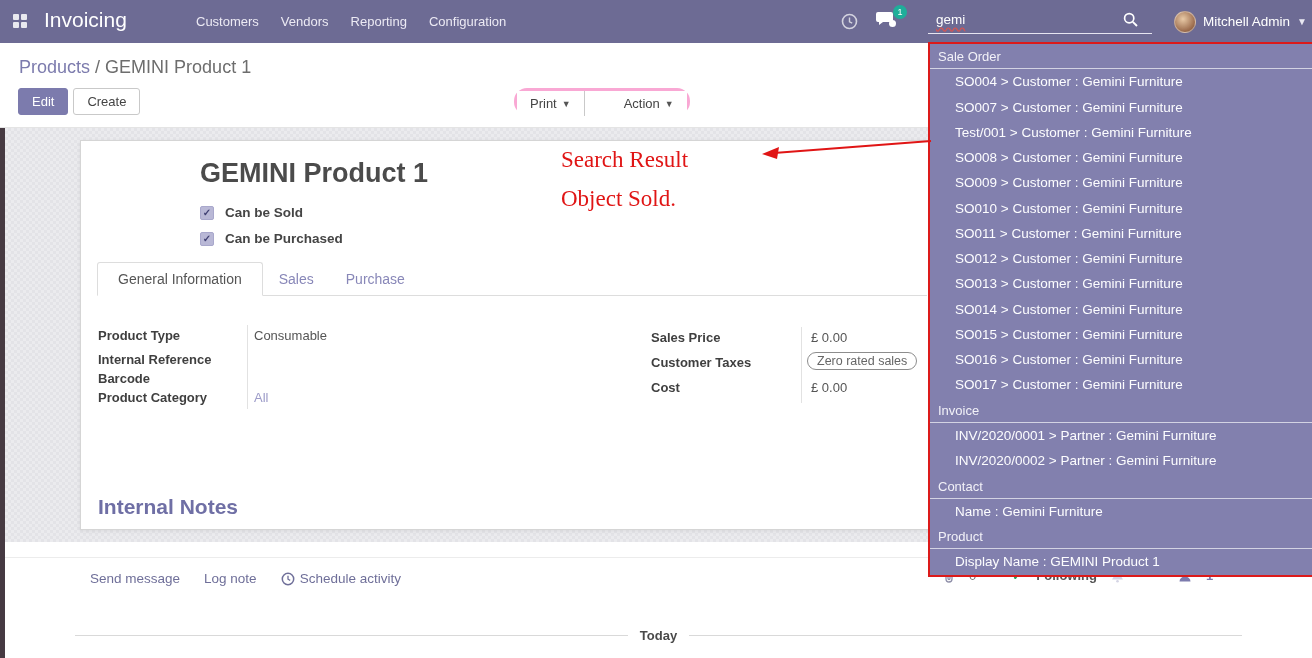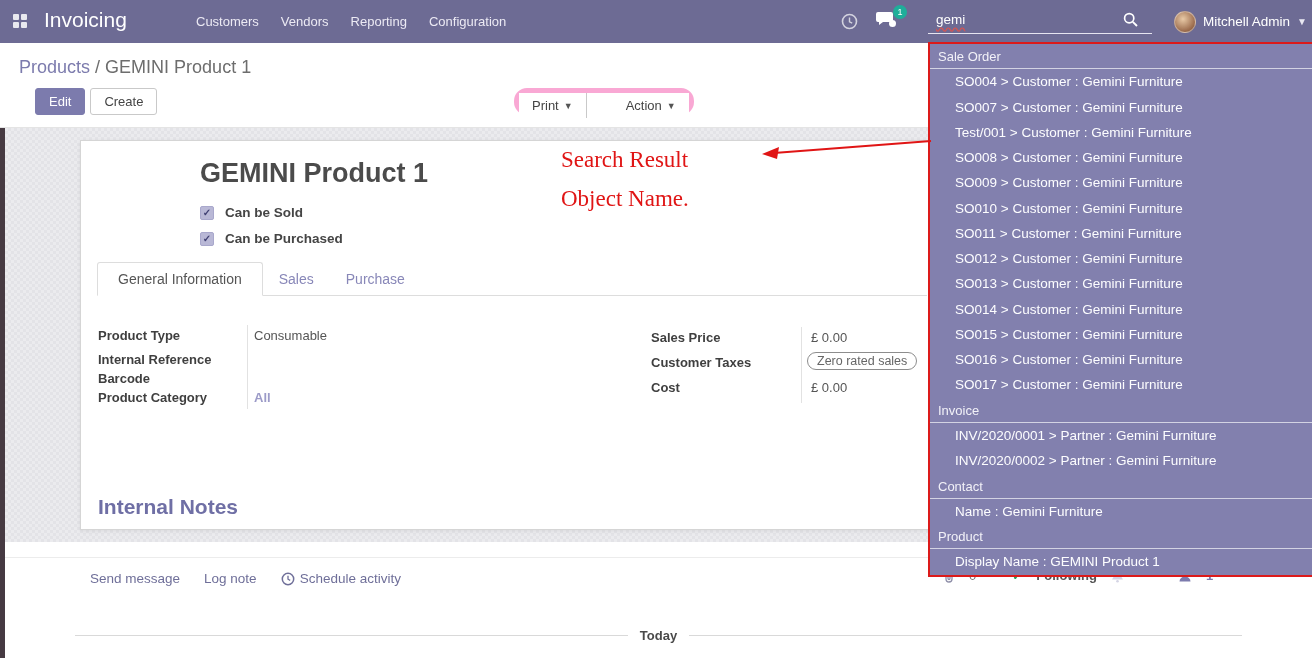--- a/index.html
+++ b/index.html
@@ -26,23 +26,23 @@
   .avatar { width:22px; height:22px; border-radius:50%; background:radial-gradient(circle at 40% 35%, #e8c9a6, #9a6a4b 70%, #5f3d2c); border:1px solid rgba(255,255,255,.4); }
   .user-name { color:#fff; font-size:13.5px;text-align:center; }
   .caret-w { color:#e9e8f2; font-size:10px; }
 
   
   .control-panel { position:absolute; top:43px; left:0; width:1312px; height:85px; background:#fff; border-bottom:1px solid #e4e4e4; }
   .breadcrumb { position:absolute; left:19px; top:14px; font-size:18px; }
   .breadcrumb .parent { color:#7c7bad; cursor:pointer; }
   .breadcrumb .sep, .breadcrumb .current { color:#6d6d6d; }
   .btn { font-size:13px; height:27px; padding:0 13px; border-radius:3px; border:1px solid #c9c9c9; background:#fff; color:#444; cursor:pointer; display:inline-flex; align-items:center; }
-  .btn-primary { background:#7c7bad; border-color:#7c7bad; color:#fff;margin-left:17px; }
+  .btn-primary { background:#7c7bad; border-color:#7c7bad; color:#fff; }
   .left-btns { position:absolute; left:18px; top:45px; display:flex; gap:5px; }
-  .mid-btns { position:absolute; left:514px; top:45px; display:flex; border:5px solid #f9a8d4; border-radius:13px; height:27px; }
+  .mid-btns { position:absolute; left:514px; top:45px; display:flex; border:3px solid #f9a8d4; border-radius:13px; height:27px; }
   .mid-btns .btn { border:none; border-radius:0; height:25px; }
   .mid-btns .btn + .btn { border-left:1px solid #c9c9c9;padding-left:39px; }
   .caret-d { font-size:9px; color:#555; margin-left:5px; }
 
   
   .main-bg { position:absolute; top:128px; left:5px; width:1307px; height:414px;
     background-color:#ebebee;
     background-image:linear-gradient(45deg,#e3e3e7 25%,transparent 25%,transparent 75%,#e3e3e7 75%),
                      linear-gradient(45deg,#e3e3e7 25%,transparent 25%,transparent 75%,#e3e3e7 75%);
     background-size:6px 6px; background-position:0 0,3px 3px; }
@@ -56,21 +56,21 @@
   .cb-box { width:14px; height:14px; background:#b9b8d6; border:1px solid #a9a8cc; border-radius:2px;
     color:#3f3f72; font-size:10px; font-weight:bold; display:flex; align-items:center; justify-content:center; cursor:pointer; }
   .cb-label { font-size:13.5px; font-weight:bold; color:#454545; }
   .tabs { position:absolute; left:16px; top:121px; width:830px; height:34px; border-bottom:1px solid #ddd; display:flex; align-items:flex-end; }
   .tab { font-size:14px; cursor:pointer; }
   .tab.active { background:#fff; border:1px solid #ddd; border-bottom:1px solid #fff; border-radius:3px 3px 0 0;
     padding:8px 20px; margin-bottom:-1px; color:#555; }
   .tab.inactive { color:#8887b8; padding:8px 16px; }
   .fl-label { position:absolute; font-size:13px; font-weight:bold; color:#3f3f3f; }
   .fl-value { position:absolute; font-size:13px; color:#555; }
-  .fl-link { color:#9c9bc8; cursor:pointer;font-weight:bold; }
+  .fl-link { color:#9c9bc8; cursor:pointer; }
   .vsep { position:absolute; width:1px; background:#e2e2e2; }
   .pill { border:1px solid #8d8d8d; border-radius:11px; color:#666; font-size:12.5px; padding:1px 9px; display:inline-block; }
   .section-heading { position:absolute; left:17px; top:306px; font-size:21px; font-weight:bold; color:#6f6fa5;margin-top:48px; }
 
   
   .chatter { position:absolute; top:542px; left:5px; width:1307px; height:116px; background:#fff;border-radius:28px; }
   .chatter-topline { position:absolute; top:15px; left:0; width:1307px; height:1px; background:#ececec; }
   .chatter-links { position:absolute; left:85px; top:29px; display:flex; align-items:center; gap:24px; }
   .chatter-links .clink { color:#6f6f99; font-size:13.5px; cursor:pointer; display:flex; align-items:center; gap:5px; }
   .chatter-right { position:absolute; left:938px; top:26px; display:flex; align-items:center; gap:14px; z-index:5; }
@@ -266,14 +266,14 @@
     <div class="dd-header">Product</div>
     <div class="dd-item">Display Name : GEMINI Product 1</div>
   </div>
 
 <svg style="position:absolute; left:758px; top:134px; width:176px; height:28px; z-index:60" viewBox="0 0 176 28">
   <line x1="173" y1="7" x2="16" y2="19" stroke="#e01515" stroke-width="2"></line>
   <polygon points="4,20 21,13 19,25" fill="#e01515"></polygon>
 </svg>
 <div class="annotation">
   <div>Search Result</div>
-  <div class="l2">Object Name.</div>
+  <div class="l2">Object Sold.</div>
 </div>
 
 </body></html>

